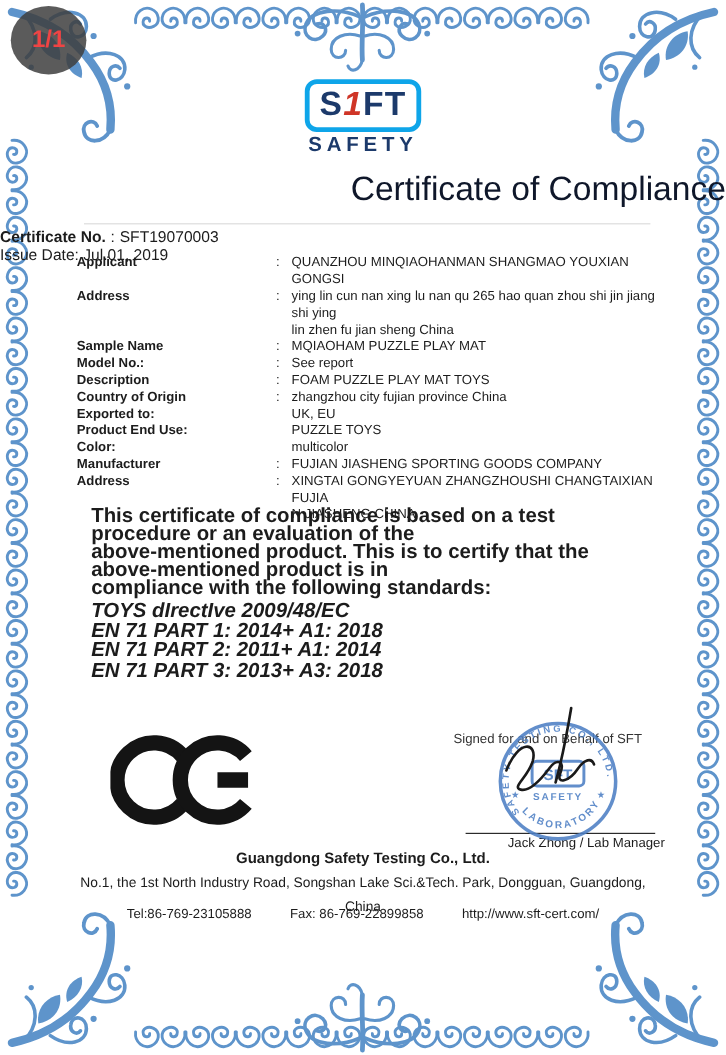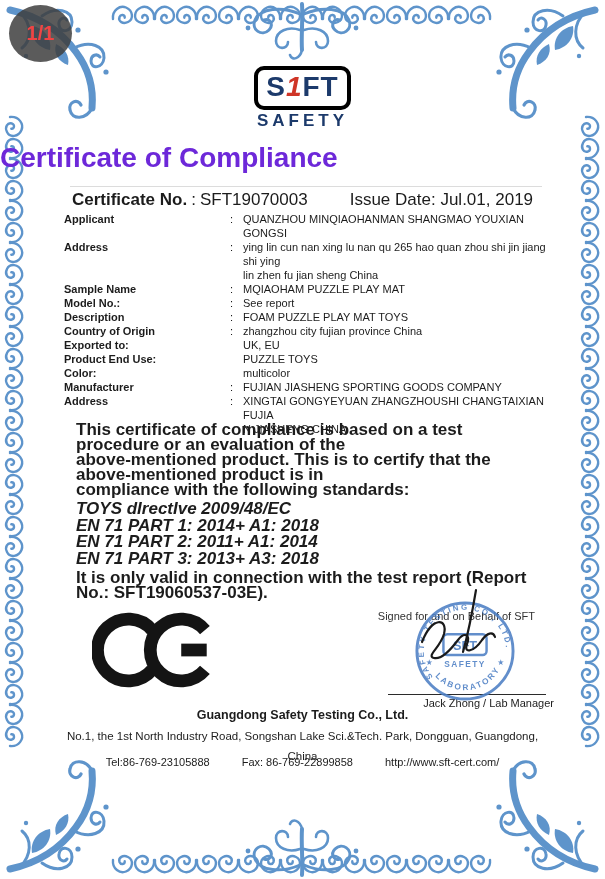--- a/index.html
+++ b/index.html
@@ -8,33 +8,33 @@
     font-family:"Liberation Sans",sans-serif;color:#1c1c1c;
   }
   .border-svg{position:absolute;inset:0;width:605px;height:879px;}
   .badge{
     position:absolute;left:9px;top:5px;width:63px;height:57px;border-radius:50%;
     background:rgba(62,62,62,0.85);color:#ef4444;display:flex;align-items:center;justify-content:center;
     font-size:20px;font-weight:bold;z-index:5;
   }
   .logo-block{position:absolute;top:66px;left:0;width:605px;text-align:center;}
   .logo-box{
-    display:inline-block;border:4px solid #000000;border-radius:10px;padding:0 8px 2px 8px;
+    display:inline-block;border:4px solid #0ea5e9;border-radius:10px;padding:0 8px 2px 8px;
     font-size:28px;font-weight:bold;color:#1c3a6b;letter-spacing:1px;line-height:34px;
   }
   .logo-accent{color:#cf3527;font-style:italic;}
   .logo-sub{font-size:17px;font-weight:bold;color:#1c3a6b;letter-spacing:4px;margin-top:1px;}
   .title{
-    position:absolute;top:142px;left:0;width:605px;text-align:left;
-    font-size:28px;font-weight:bold;color:#6d28d9;
+    position:absolute;top:142px;left:0;width:605px;text-align:right;
+    font-size:28px;font-weight:normal;color:#0f172a;
   }
   .divider{position:absolute;top:186px;left:70px;width:472px;height:1px;background:#dcdcdc;}
   .cert-row{
     position:absolute;top:190px;left:0;width:605px;display:flex;justify-content:center;
-    font-size:17px;column-gap:42px;
+    font-size:13px;column-gap:42px;flex-direction:column;
   }
   .cert-left b{font-weight:bold;}
   .cert-sep{margin:0 4px;}
   .fields{
     position:absolute;top:212px;left:64px;width:482px;
     display:grid;grid-template-columns:166px 13px 1fr;
     font-size:11px;line-height:14px;
   }
   .flabel{font-weight:bold;}
   .fvalue{white-space:pre-line;}
@@ -213,21 +213,20 @@
   <div class="statement-block">
     <div class="statement">This certificate of compliance is based on a test procedure or an evaluation of the
 above-mentioned product. This is to certify that the above-mentioned product is in
 compliance with the following standards:</div>
     <div class="standards">
       <div>TOYS dIrectIve 2009/48/EC</div>
       <div>EN 71 PART 1: 2014+ A1: 2018</div>
       <div>EN 71 PART 2: 2011+ A1: 2014</div>
       <div>EN 71 PART 3: 2013+ A3: 2018</div>
     </div>
-    <div class="validity">It is only valid in connection with the test report (Report No.: SFT19060537-03E).</div>
   </div>
 
   <svg class="ce-svg" viewBox="0 0 134 94" aria-label="CE">
     <g stroke="#141414" stroke-width="14" fill="none">
       <path d="M 66 25.1 A 34 34 0 1 0 66 68.9"></path>
       <path d="M 124 25.1 A 34 34 0 1 0 124 68.9"></path>
       <path d="M 98 47 L 126 47"></path>
     </g>
   </svg>
 

